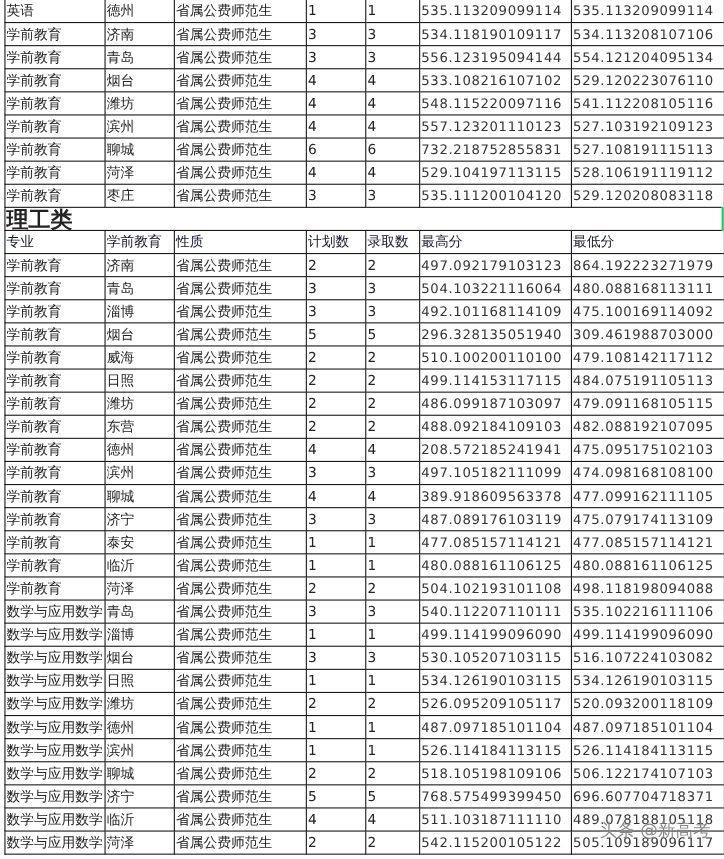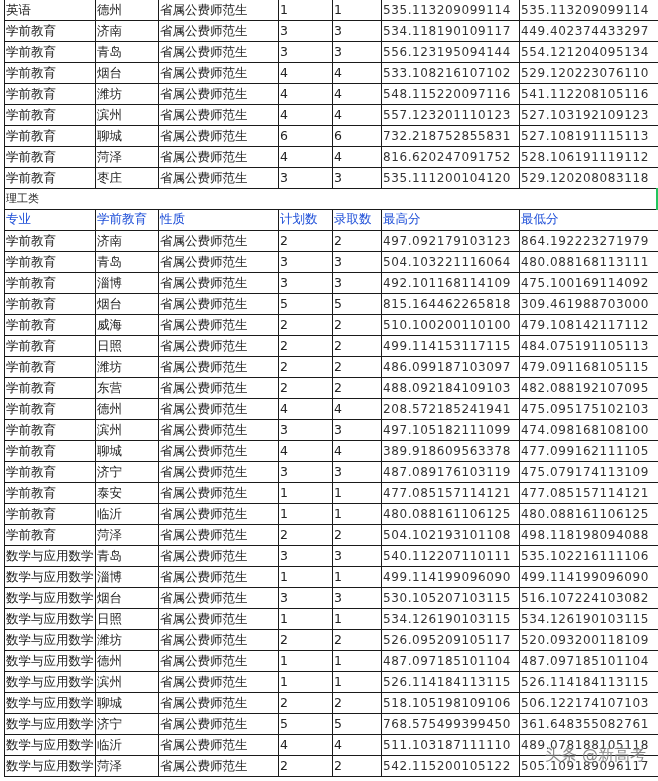--- a/index.html
+++ b/index.html
@@ -15,22 +15,22 @@
     table.score-table td {
       border: 1px solid #1a1a1a;
       height: 20px;
       padding: 0 0 0 1px;
       white-space: nowrap;
       overflow: hidden;
       line-height: 20px;
       vertical-align: middle;
     }
     td.num { font-family: "DejaVu Sans", sans-serif; letter-spacing: 0.6px; font-size: 12px; color: #333; }
-    tr.section-row td { font-weight: normal; font-size: 11px; border-right: 6px solid #22c55e; }
-    tr.header-row td { color: #1d4ed8; font-family: Liberation Mono, monospace; }
+    tr.section-row td { font-weight: bold; font-size: 20px; border-right: 6px solid #22c55e; }
+    tr.header-row td { color: #0f172a; }
     col.c1 { width: 91px; } col.c2 { width: 63px; } col.c3 { width: 120px; }
     col.c4 { width: 54px; } col.c5 { width: 49px; } col.c6 { width: 138px; } col.c7 { width: 139px; }
     .watermark {
       position: absolute; left: 545px; top: 745px;
       font-size: 16px; color: rgba(40,40,40,0.55);
       pointer-events: none;
       text-shadow: 0 0 1px rgba(255,255,255,0.8);
     }
   </style>
 </head>
@@ -56,21 +56,21 @@
         <td class="num">535.113209099114</td>
         <td class="num">535.113209099114</td>
       </tr>
       <tr>
         <td>学前教育</td>
         <td>济南</td>
         <td>省属公费师范生</td>
         <td>3</td>
         <td>3</td>
         <td class="num">534.118190109117</td>
-        <td class="num">449.402374433297</td>
+        <td class="num">534.113208107106</td>
       </tr>
       <tr>
         <td>学前教育</td>
         <td>青岛</td>
         <td>省属公费师范生</td>
         <td>3</td>
         <td>3</td>
         <td class="num">556.123195094144</td>
         <td class="num">554.121204095134</td>
       </tr>
@@ -109,21 +109,21 @@
         <td>6</td>
         <td class="num">732.218752855831</td>
         <td class="num">527.108191115113</td>
       </tr>
       <tr>
         <td>学前教育</td>
         <td>菏泽</td>
         <td>省属公费师范生</td>
         <td>4</td>
         <td>4</td>
-        <td class="num">816.620247091752</td>
+        <td class="num">529.104197113115</td>
         <td class="num">528.106191119112</td>
       </tr>
       <tr>
         <td>学前教育</td>
         <td>枣庄</td>
         <td>省属公费师范生</td>
         <td>3</td>
         <td>3</td>
         <td class="num">535.111200104120</td>
         <td class="num">529.120208083118</td>
@@ -166,21 +166,21 @@
         <td>3</td>
         <td class="num">492.101168114109</td>
         <td class="num">475.100169114092</td>
       </tr>
       <tr>
         <td>学前教育</td>
         <td>烟台</td>
         <td>省属公费师范生</td>
         <td>5</td>
         <td>5</td>
-        <td class="num">815.164462265818</td>
+        <td class="num">296.328135051940</td>
         <td class="num">309.461988703000</td>
       </tr>
       <tr>
         <td>学前教育</td>
         <td>威海</td>
         <td>省属公费师范生</td>
         <td>2</td>
         <td>2</td>
         <td class="num">510.100200110100</td>
         <td class="num">479.108142117112</td>
@@ -347,21 +347,21 @@
         <td class="num">518.105198109106</td>
         <td class="num">506.122174107103</td>
       </tr>
       <tr>
         <td>数学与应用数学</td>
         <td>济宁</td>
         <td>省属公费师范生</td>
         <td>5</td>
         <td>5</td>
         <td class="num">768.575499399450</td>
-        <td class="num">361.648355082761</td>
+        <td class="num">696.607704718371</td>
       </tr>
       <tr>
         <td>数学与应用数学</td>
         <td>临沂</td>
         <td>省属公费师范生</td>
         <td>4</td>
         <td>4</td>
         <td class="num">511.103187111110</td>
         <td class="num">489.078188105118</td>
       </tr>

